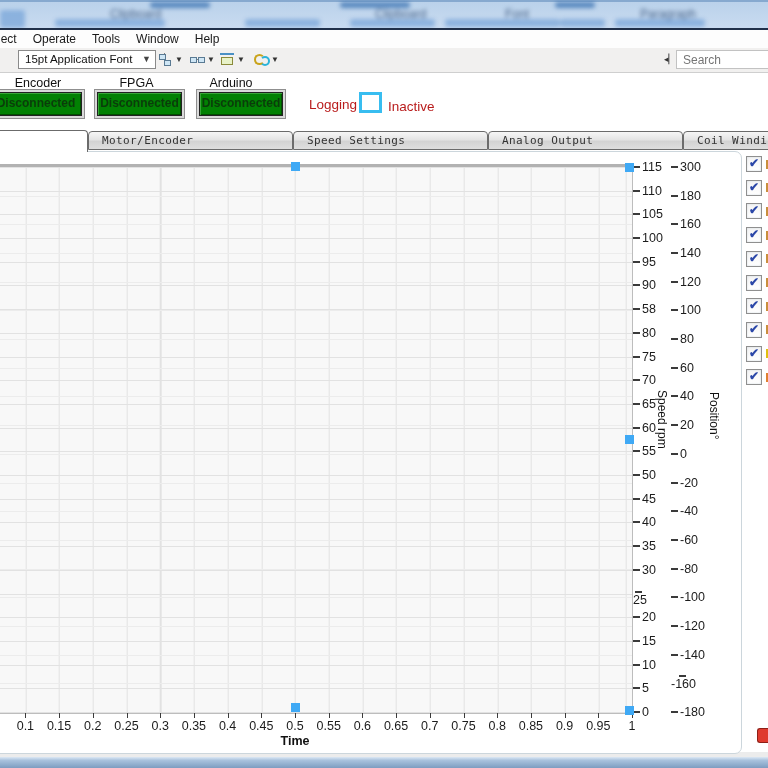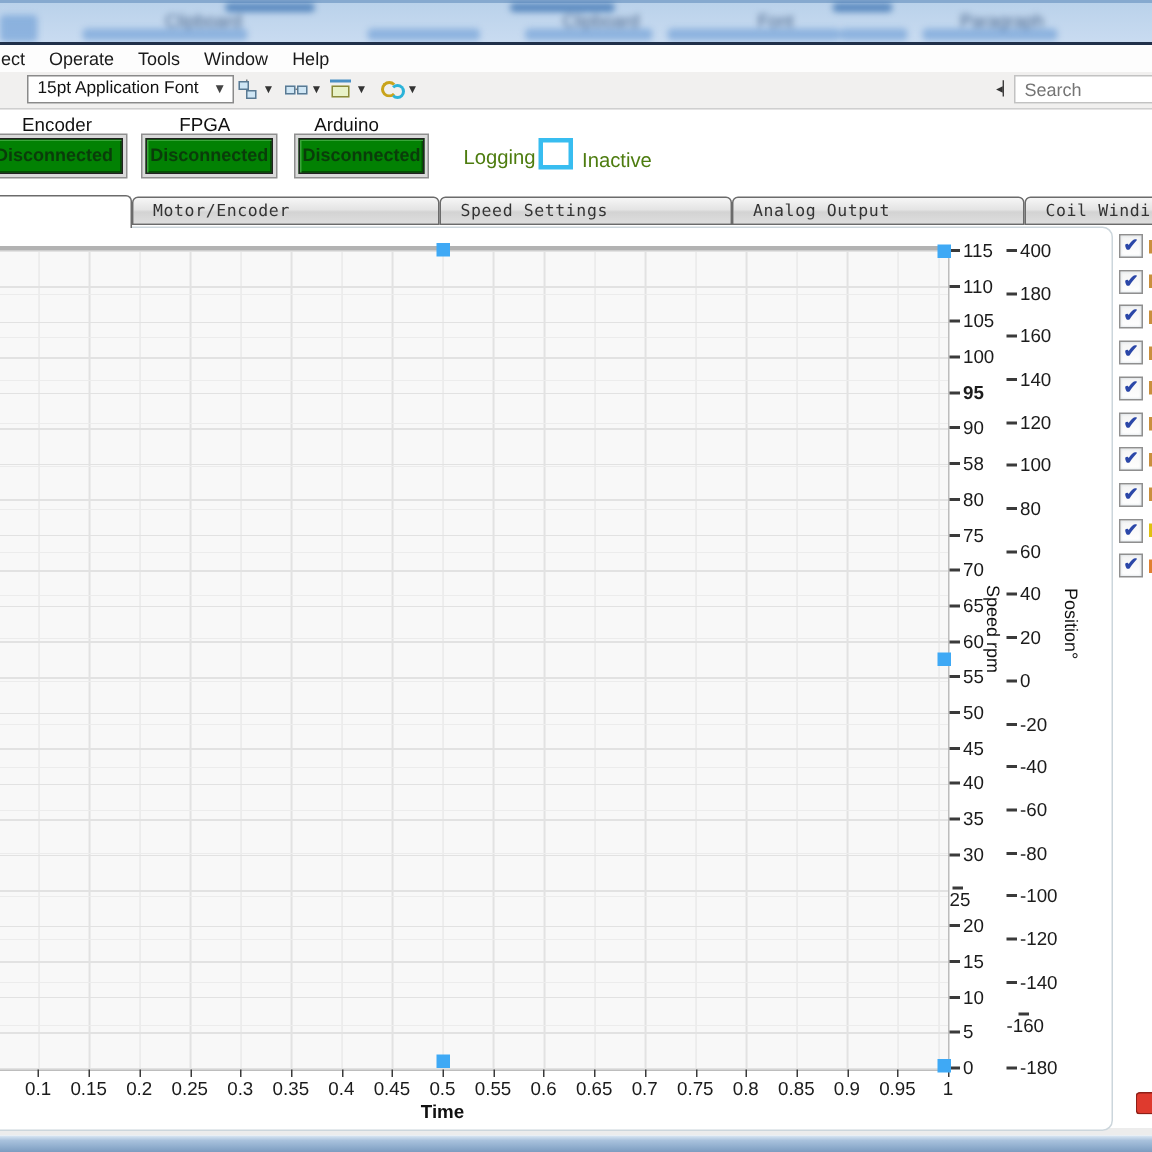--- a/index.html
+++ b/index.html
@@ -35,21 +35,21 @@
   .search-wedge{position:absolute;left:664px;top:6px;font-size:9px;color:#333;}
   .search-box{position:absolute;left:676px;top:2px;width:92px;height:17px;background:#fff;
               border:1px solid #c2c2c2;font-size:12px;padding:0 0 0 6px;color:#111;outline:none;
               font-family:"Liberation Sans",sans-serif;}
   
   .ind-label{position:absolute;top:76px;font-size:12.5px;color:#111;text-align:center;}
   .ind-btn{position:absolute;top:92px;height:22px;background:#028103;
            border:1px solid #222;box-shadow:0 0 0 2px #dadada,0 0 0 3px #8f8f8f,
            inset 1px 1px 0 #3aa53a,inset -1px -1px 0 #015001;
            color:#0a3c0a;font-size:12px;font-weight:bold;text-align:center;line-height:21px;}
-  .logging-label{position:absolute;font-size:13.5px;color:#4d7c0f;}
+  .logging-label{position:absolute;font-size:13.5px;color:#b91c1c;}
   .logging-box{position:absolute;left:359px;top:92px;width:17px;height:15px;background:#fff;
                border:3px solid #38bdf0;}
   
   .tab{position:absolute;top:131px;height:19px;box-sizing:border-box;
        background:linear-gradient(#f6f6f6 0%,#e4e4e4 45%,#d3d3d3 55%,#dedede 100%);
        border:1px solid #6b6b6b;border-radius:4px 4px 0 0;
        font-family:"DejaVu Sans Mono",monospace;font-size:11px;letter-spacing:.4px;color:#333;
        line-height:17px;padding-left:13px;overflow:hidden;white-space:nowrap;}
   .tab.active{top:130px;height:22px;background:#fff;border-bottom:none;z-index:6;}
   
@@ -193,21 +193,21 @@
         <div class="tick-num">110</div>
       </div>
       <div class="tick-row" style="left: 633px; top: 206.391px;">
         <div class="tick-dash"></div>
         <div class="tick-num">105</div>
       </div>
       <div class="tick-row" style="left: 633px; top: 230.087px;">
         <div class="tick-dash"></div>
         <div class="tick-num">100</div>
       </div>
-      <div class="tick-row" style="left: 633px; top: 253.783px; font-weight: bold;">
+      <div class="tick-row" style="left: 633px; top: 253.783px;">
         <div class="tick-dash"></div>
         <div class="tick-num">95</div>
       </div>
       <div class="tick-row" style="left: 633px; top: 277.478px;">
         <div class="tick-dash"></div>
         <div class="tick-num">90</div>
       </div>
       <div class="tick-row" style="left: 633px; top: 301.174px;">
         <div class="tick-dash"></div>
         <div class="tick-num">58</div>
@@ -275,21 +275,21 @@
       <div class="tick-row" style="left: 633px; top: 680.304px;">
         <div class="tick-dash"></div>
         <div class="tick-num">5</div>
       </div>
       <div class="tick-row" style="left: 633px; top: 704px;">
         <div class="tick-dash"></div>
         <div class="tick-num">0</div>
       </div>
       <div class="tick-row" style="left: 671px; top: 159px;">
         <div class="tick-dash"></div>
-        <div class="tick-num">400</div>
+        <div class="tick-num">300</div>
       </div>
       <div class="tick-row" style="left: 671px; top: 187.684px;">
         <div class="tick-dash"></div>
         <div class="tick-num">180</div>
       </div>
       <div class="tick-row" style="left: 671px; top: 216.368px;">
         <div class="tick-dash"></div>
         <div class="tick-num">160</div>
       </div>
       <div class="tick-row" style="left: 671px; top: 245.053px;">

